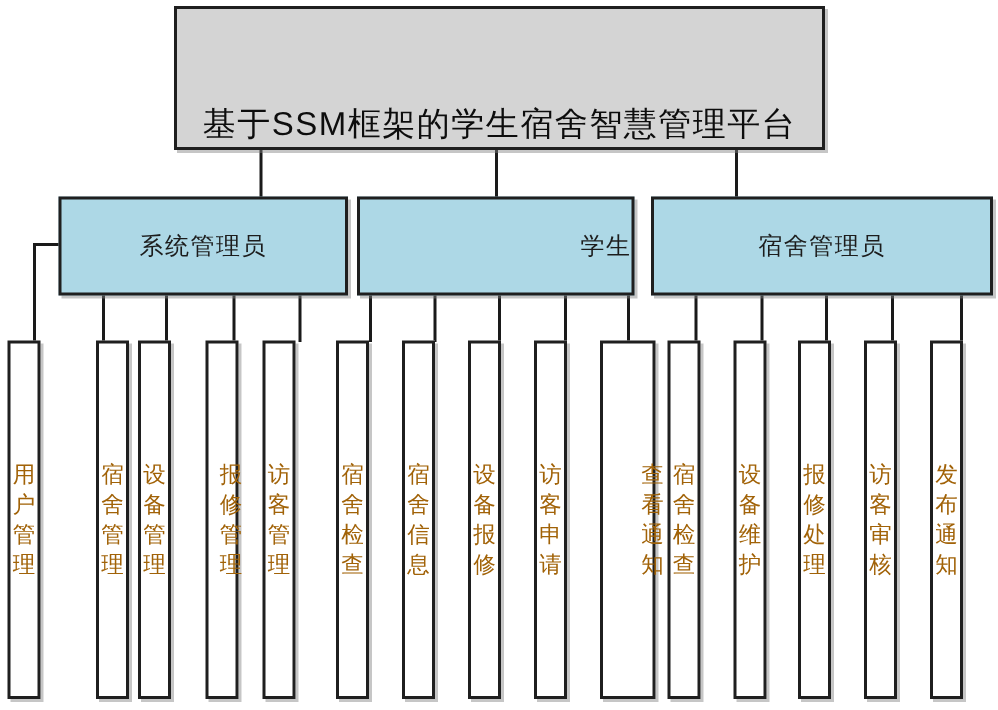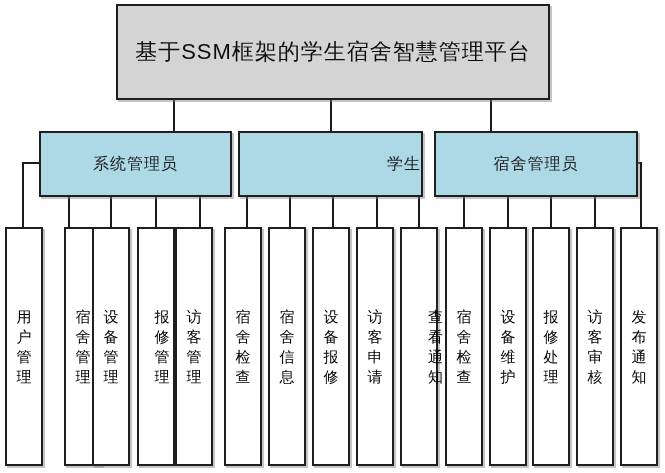--- a/index.html
+++ b/index.html
@@ -9,27 +9,27 @@
   }
   .line{position:absolute;background:#1a1a1a;}
   .node{
     position:absolute;box-sizing:border-box;border:2px solid #1f1f1f;
     display:flex;align-items:center;justify-content:center;
     box-shadow:2px 2px 0 rgba(128,128,128,0.45);
     background:#fff;
   }
   .root{
     left:116px;top:4px;width:434px;height:96px;background:#d4d4d4;
-    font-size:22px;letter-spacing:1px;color:#0d0d0d;
+    font-size:22px;letter-spacing:1px;color:#0d0d0d;align-items:flex-end;
   }
   .role{top:131px;height:66px;background:#add8e6;font-size:16px;color:#1c1c1c;letter-spacing:1px;}
   .role-sys{left:39px;width:193px;}
   .role-stu{left:238px;width:185px;justify-content:flex-end;}
-  .role-dorm{left:434px;width:204px;}
-  .leaf{top:227px;width:38px;height:239px;background:#ffffff;font-size:15px;color:#000000;}
+  .role-dorm{left:434px;width:228px;}
+  .leaf{top:227px;width:22px;height:239px;background:#ffffff;font-size:15px;color:#a16207;}
   .vtext{display:block;width:15px;line-height:20px;word-break:break-all;text-align:center;}
 </style>
 </head>
 <body>
 
 <div class="canvas">
 
   <div class="line" style="left:173px;top:99px;width:2px;height:33px;"></div>
   <div class="line" style="left:330px;top:99px;width:2px;height:33px;"></div>
   <div class="line" style="left:490px;top:99px;width:2px;height:33px;"></div>

